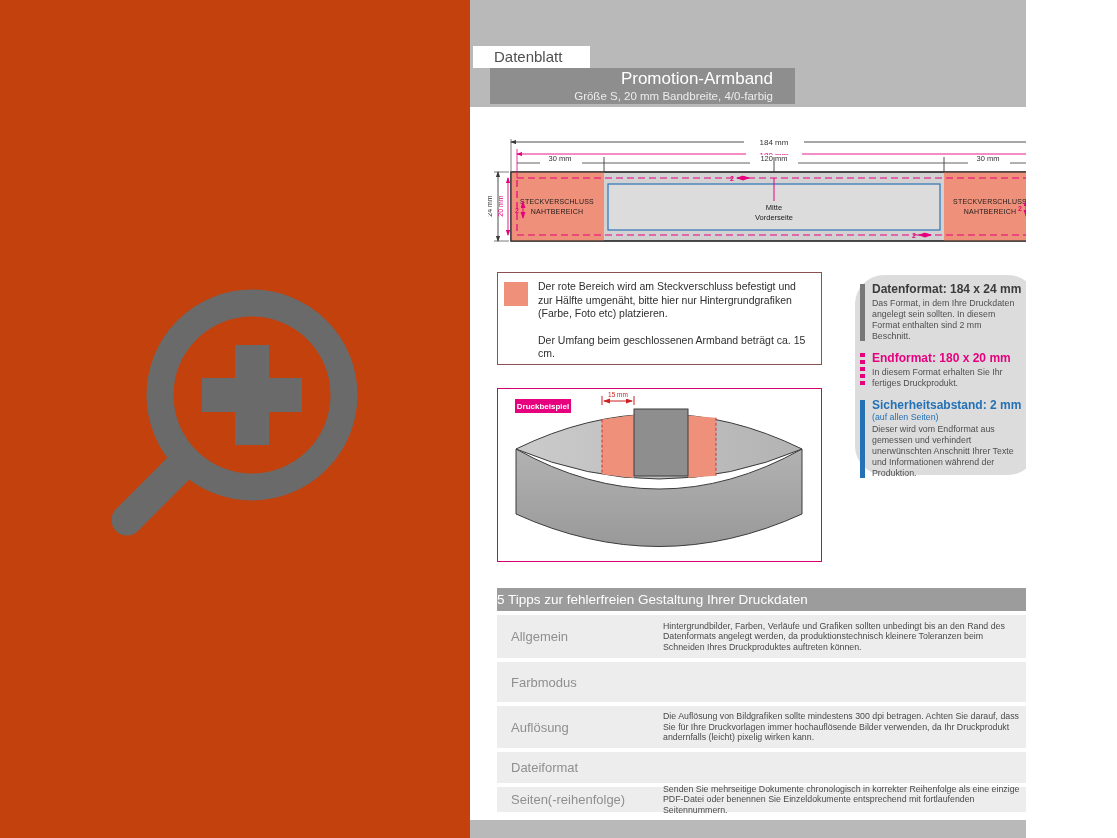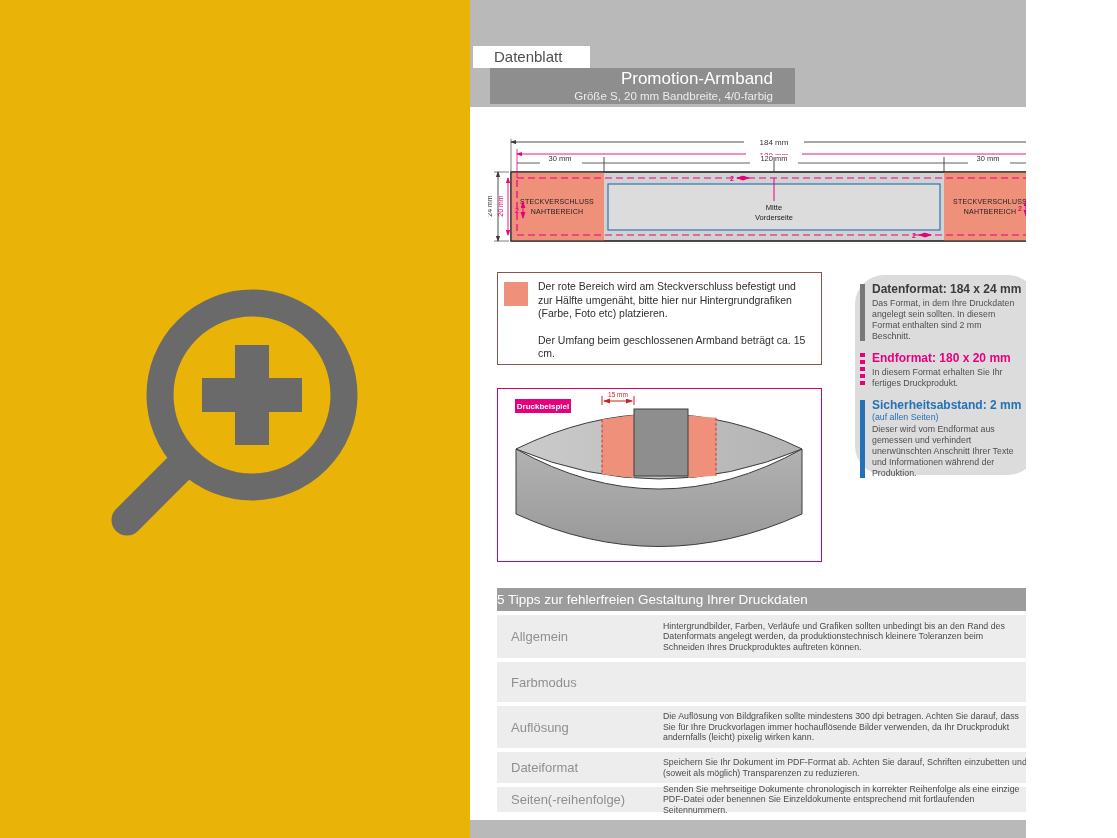--- a/index.html
+++ b/index.html
@@ -1,16 +1,16 @@
 <!DOCTYPE html>
 <html><head>
 <meta charset="utf-8">
 <style>
   html,body{margin:0;padding:0;background:#fff;}
-  .canvas{position:relative;width:1026px;height:838px;background:#eab308;overflow:hidden;
+  .canvas{position:relative;width:1026px;height:838px;background:#c2410c;overflow:hidden;
           font-family:"Liberation Sans",sans-serif;color:#333;}
   
   .page{position:absolute;left:470px;top:0;width:594px;height:838px;background:#fff;}
   .page-shadow{position:absolute;left:1064px;top:0;width:9px;height:838px;
                background:linear-gradient(to right,rgba(110,110,110,.55),rgba(255,255,255,0));}
   .header-band{position:absolute;left:0;top:0;width:100%;height:107px;background:#b9b9b9;}
   .footer-band{position:absolute;left:0;top:820px;width:100%;height:18px;background:#b9b9b9;}
   .tab{position:absolute;left:3px;top:46px;width:117px;height:22px;background:#fff;
        color:#4f4f4f;font-size:15px;line-height:22px;padding-left:21px;box-sizing:border-box;}
   .title-box{position:absolute;left:20px;top:68px;width:305px;height:36px;background:#8e8e8e;
@@ -214,21 +214,20 @@
       </div>
       <div class="tip-row h40">
         <div class="tip-label">Farbmodus</div>
       </div>
       <div class="tip-row h42">
         <div class="tip-label">Auflösung</div>
         <div class="tip-text">Die Auflösung von Bildgrafiken sollte mindestens 300 dpi betragen. Achten Sie darauf, dass Sie für Ihre Druckvorlagen immer hochauflösende Bilder verwenden, da Ihr Druckprodukt andernfalls (leicht) pixelig wirken kann.</div>
       </div>
       <div class="tip-row h31">
         <div class="tip-label">Dateiformat</div>
-        <div class="tip-text">Speichern Sie Ihr Dokument im PDF-Format ab. Achten Sie darauf, Schriften einzubetten und (soweit als möglich) Transparenzen zu reduzieren.</div>
       </div>
       <div class="tip-row h25">
         <div class="tip-label">Seiten(-reihenfolge)</div>
         <div class="tip-text">Senden Sie mehrseitige Dokumente chronologisch in korrekter Reihenfolge als eine einzige PDF-Datei oder benennen Sie Einzeldokumente entsprechend mit fortlaufenden Seitennummern.</div>
       </div>
     </div>
   </div>
 
   <div class="page-shadow"></div>
 </div>

